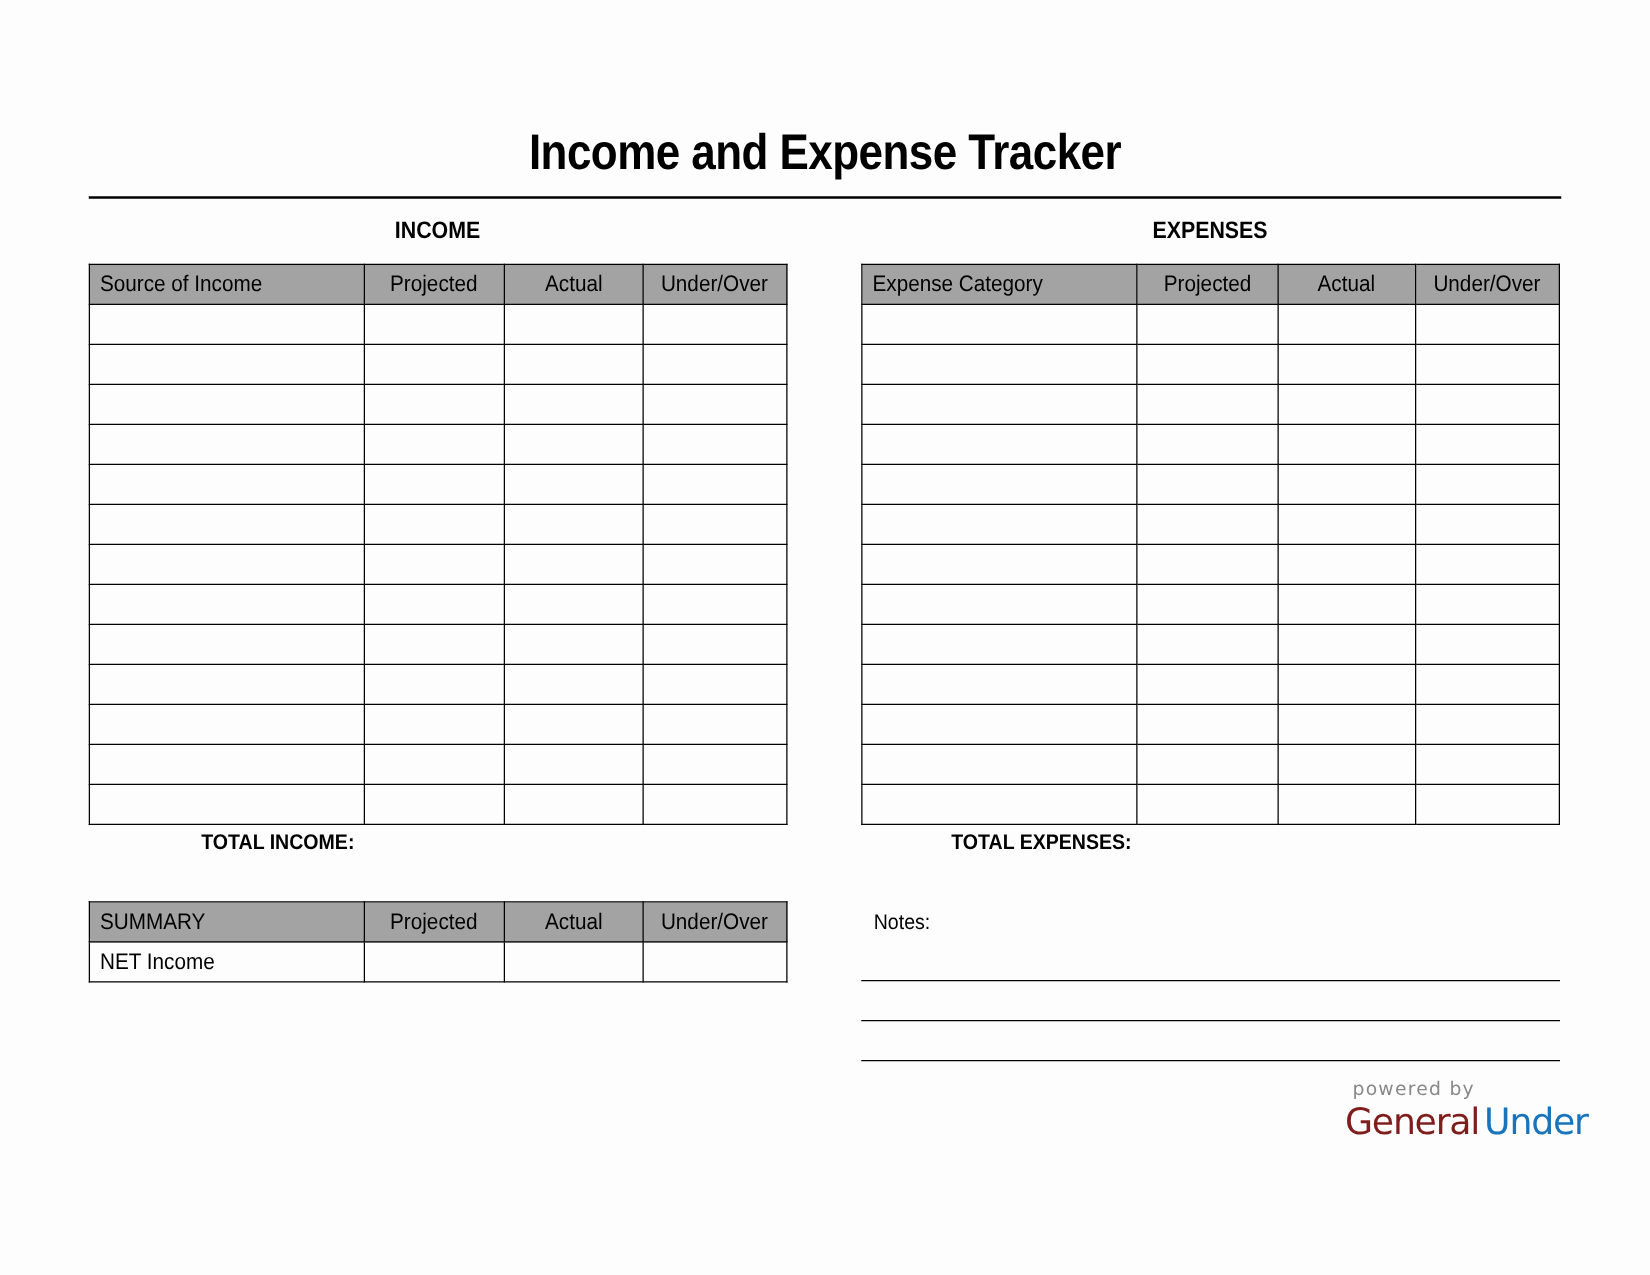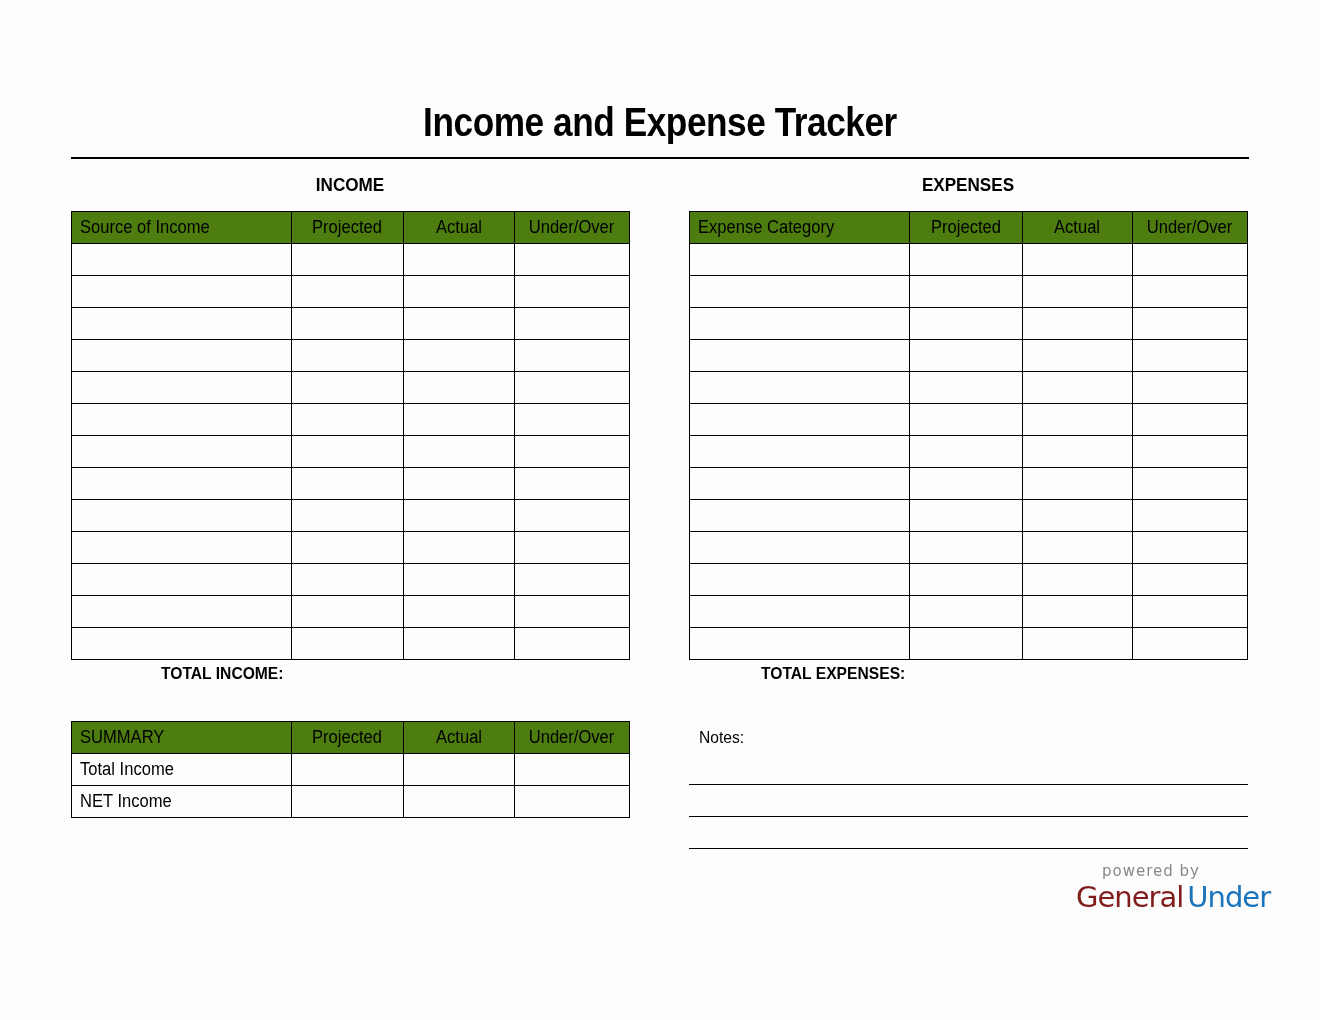--- a/index.html
+++ b/index.html
@@ -2,29 +2,29 @@
 <html><head>
 <meta charset="utf-8">
 <style>
   html,body{margin:0;padding:0;background:#fdfdfd;}
   body{width:1320px;height:1020px;position:relative;font-family:"Liberation Sans",sans-serif;color:#000;overflow:hidden;}
   .title{position:absolute;left:0;width:1320px;top:100px;text-align:center;font-size:40px;font-weight:bold;letter-spacing:-0.5px;transform:scaleX(0.88);transform-origin:center;}
   .title-rule{position:absolute;left:71px;width:1178px;top:157px;height:2px;background:#000;}
   .section-title{position:absolute;top:174px;font-size:19px;font-weight:bold;text-align:center;transform:scaleX(0.9);}
   table.grid{position:absolute;border-collapse:collapse;table-layout:fixed;}
   table.grid td,table.grid th{border:1px solid #000;height:31px;padding:0;font-size:18px;font-weight:normal;}
-  table.grid th{background:#4d7c0f;}
+  table.grid th{background:#a3a3a3;}
   .c-left{text-align:left;padding-left:8px !important;}
   .c-center{text-align:center;}
   .cell-text{display:inline-block;transform:scaleX(0.92);transform-origin:left center;}
   .c-center .cell-text{transform-origin:center;}
   .total-label{position:absolute;top:664px;font-size:17px;font-weight:bold;transform:scaleX(0.92);transform-origin:left;}
   .notes-label{position:absolute;left:699px;top:728px;font-size:17px;transform:scaleX(0.92);transform-origin:left;}
   .notes-line{position:absolute;left:689px;width:559px;height:1px;background:#000;}
-  .powered{position:absolute;left:1082px;top:862px;font-size:15px;color:#888;letter-spacing:1px;font-family:"DejaVu Sans",sans-serif;margin-left:20px;}
+  .powered{position:absolute;left:1082px;top:862px;font-size:15px;color:#888;letter-spacing:1px;font-family:"DejaVu Sans",sans-serif;}
   .brand{position:absolute;left:1076px;top:880px;font-size:29px;font-family:"DejaVu Sans",sans-serif;letter-spacing:-1px;}
   .brand .b1{color:#7f1d1d;}
   .brand .b2{color:#1a74bb;margin-left:4px;}
 </style>
 </head>
 <body>
 
 <div class="title">Income and Expense Tracker</div>
 <div class="title-rule"></div>
 
@@ -236,26 +236,20 @@
   <thead>
     <tr>
       <th class="c-left"><span class="cell-text">SUMMARY</span></th>
       <th class="c-center"><span class="cell-text">Projected</span></th>
       <th class="c-center"><span class="cell-text">Actual</span></th>
       <th class="c-center"><span class="cell-text">Under/Over</span></th>
     </tr>
   </thead>
   <tbody>
     <tr>
-      <td class="c-left"><span class="cell-text">Total Income</span></td>
-      <td class="c-center"></td>
-      <td class="c-center"></td>
-      <td class="c-center"></td>
-    </tr>
-    <tr>
       <td class="c-left"><span class="cell-text">NET Income</span></td>
       <td class="c-center"></td>
       <td class="c-center"></td>
       <td class="c-center"></td>
     </tr>
   </tbody>
 </table>
 
 <div class="notes-label">Notes:</div>
 <div class="notes-line" style="top:784px;"></div>

